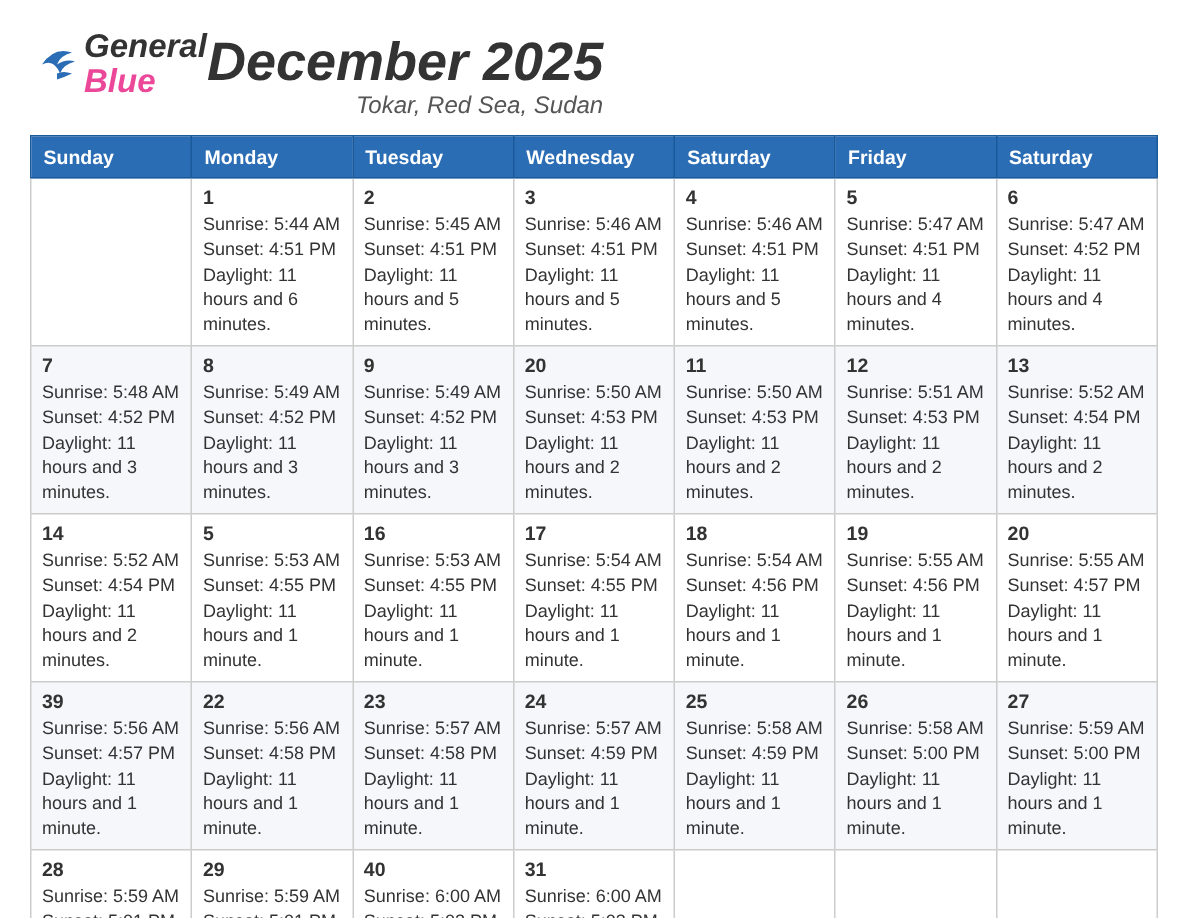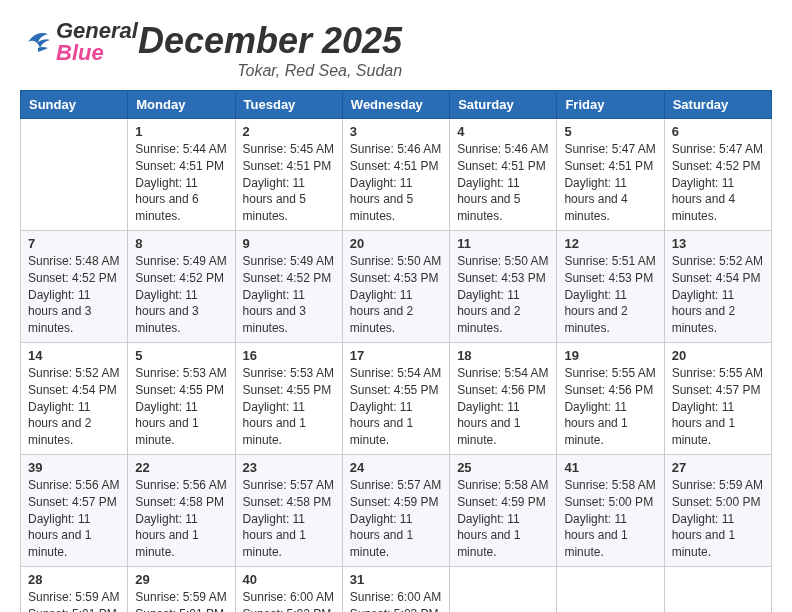--- a/index.html
+++ b/index.html
@@ -224,21 +224,21 @@
         </td>
         <td>
           <span class="day-number">24</span>
           <div class="day-info">Sunrise: 5:57 AM<br>Sunset: 4:59 PM<br>Daylight: 11 hours and 1 minute.</div>
         </td>
         <td>
           <span class="day-number">25</span>
           <div class="day-info">Sunrise: 5:58 AM<br>Sunset: 4:59 PM<br>Daylight: 11 hours and 1 minute.</div>
         </td>
         <td>
-          <span class="day-number">41</span>
+          <span class="day-number">26</span>
           <div class="day-info">Sunrise: 5:58 AM<br>Sunset: 5:00 PM<br>Daylight: 11 hours and 1 minute.</div>
         </td>
         <td>
           <span class="day-number">27</span>
           <div class="day-info">Sunrise: 5:59 AM<br>Sunset: 5:00 PM<br>Daylight: 11 hours and 1 minute.</div>
         </td>
       </tr>
       <tr>
         <td>
           <span class="day-number">28</span>

